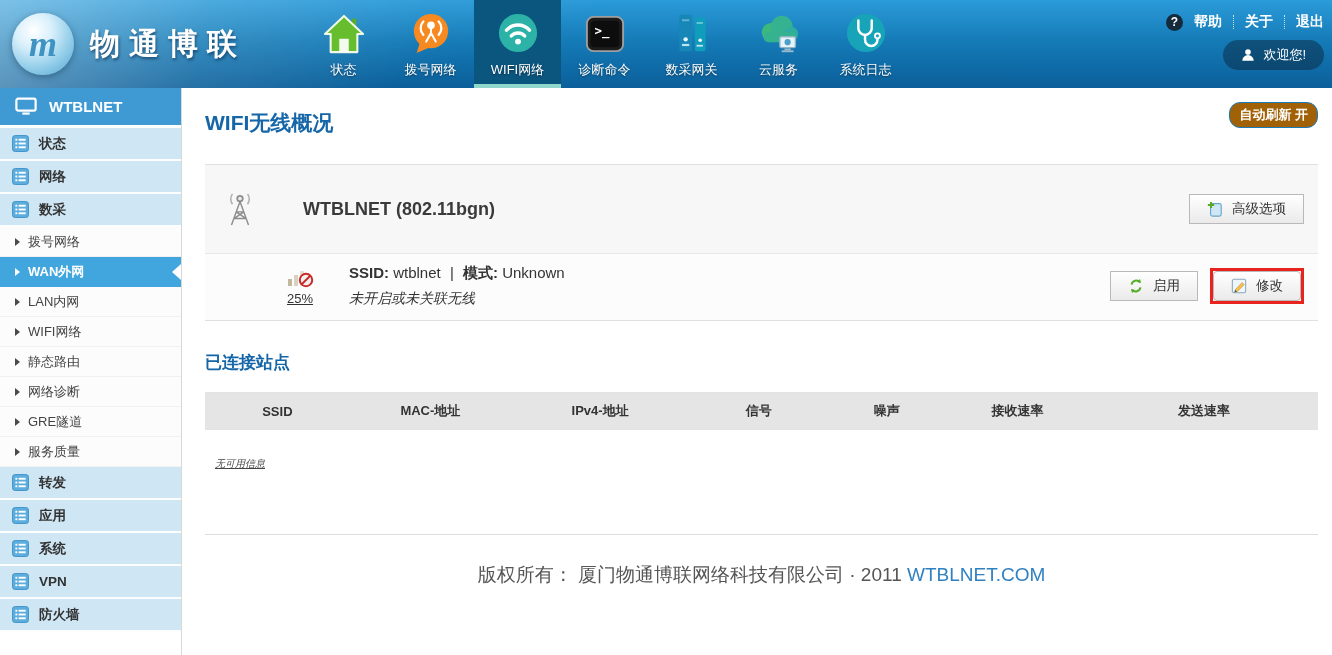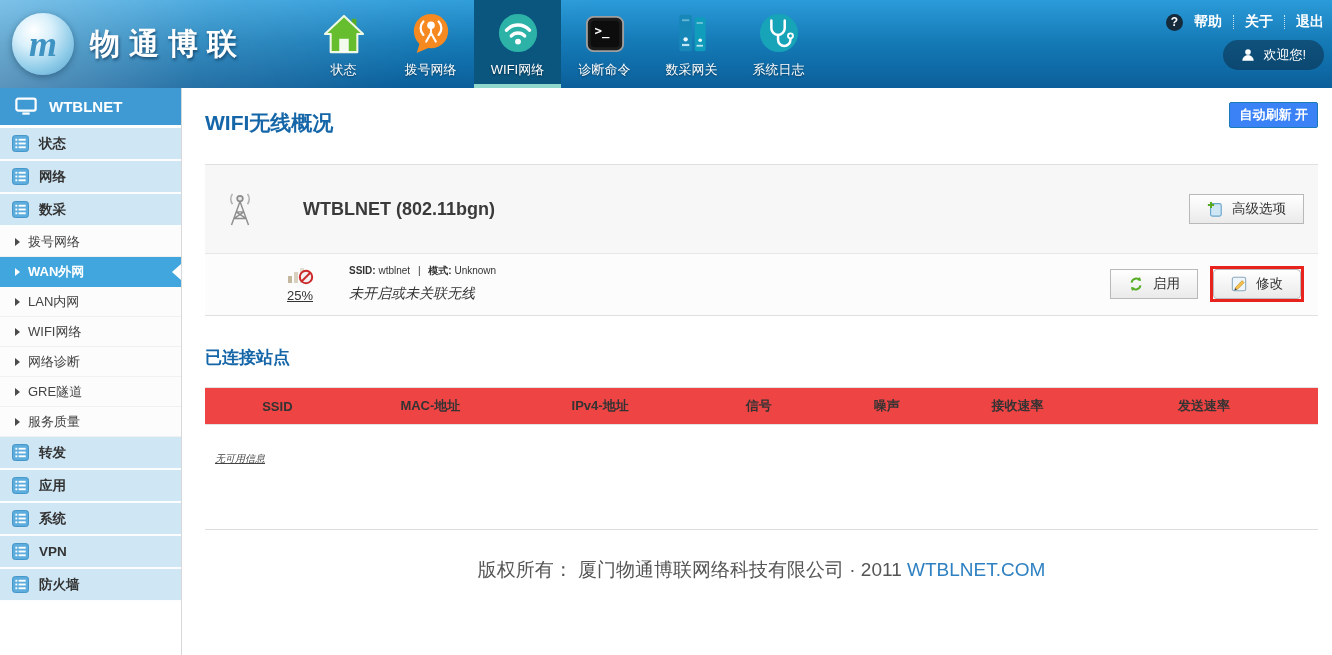--- a/index.html
+++ b/index.html
@@ -48,41 +48,41 @@
   .side-item.sub { height:30px; background:#fcfcfc; border-bottom:1px solid #f1f1f1; font-size:13px; color:#444; gap:8px; padding-left:15px; position:relative; }
   .tri { width:0; height:0; border-top:4px solid transparent; border-bottom:4px solid transparent; border-left:5px solid #4a4a4a; }
   .side-item.sub.active { background:#42a6de; color:#fff; font-weight:bold; border-bottom-color:#42a6de; }
   .side-item.sub.active .tri { border-left-color:#fff; }
   .side-item.sub.active::after { content:""; position:absolute; right:0; top:50%; transform:translateY(-50%); width:0; height:0; border-top:8px solid transparent; border-bottom:8px solid transparent; border-right:9px solid #fff; }
 
   
   .content { margin-left:183px; height:567px; padding:14px 14px 0 22px; position:relative; }
   .title-row { display:flex; justify-content:space-between; align-items:flex-start; }
   .page-title { margin:7px 0 0; font-size:21px; color:#1566a8; font-weight:bold; }
-  .auto-refresh { background:#3b82f6; color:#fff; font-size:13px; font-weight:bold; border:1px solid #1b7ab8; border-radius:2px; padding:3px 9px; cursor:pointer; font-family:inherit; }
+  .auto-refresh { background:#a16207; color:#fff; font-size:13px; font-weight:bold; border:1px solid #1b7ab8; border-radius:11px; padding:3px 9px; cursor:pointer; font-family:inherit; }
 
   .wifi-card { margin-top:27px; border-top:1px solid #e0e0e0; }
   .band1 { background:#f7f7f7; border-bottom:1px solid #e7e7e7; padding:26px 14px 26px 18px; display:flex; align-items:center; gap:46px; }
   .dev-title { margin:0; font-size:18px; font-weight:bold; color:#3a3a3a; }
   .band1 .right { margin-left:auto; }
   .band2 { background:#fcfcfc; border-bottom:1px solid #e0e0e0; padding:10px 14px 12px 0; display:flex; align-items:center; }
   .sig { margin-left:74px; width:42px; text-align:center; font-size:13px; color:#333; display:flex; flex-direction:column; align-items:center; gap:2px;text-decoration:underline; }
   .ssid-text { margin-left:28px; }
-  .ssid-line { font-size:10px; color:#333; }
+  .ssid-line { font-size:15px; color:#333; }
   .ssid-line b { font-weight:bold; }
   .ssid-line .pipe { margin:0 5px; }
   .status-line { font-size:14px; color:#333; font-style:italic; margin-top:7px; }
   .btns { margin-left:auto; display:flex; align-items:center; gap:12px; }
   .gray-btn { display:inline-flex; align-items:center; gap:9px; background:linear-gradient(#ffffff, #eaeaea); border:1px solid #b9b9b9; border-radius:0; padding:5px 17px; font-size:13.5px; color:#333; cursor:pointer; font-family:inherit; white-space:nowrap; }
   .red-box { display:inline-block; border:3px solid #e8231d; line-height:0; }
   .red-box .gray-btn { border-radius:4px; }
 
   .sec-title { color:#1566a8; font-size:17px; font-weight:bold; margin:30px 0 18px; }
   .stations-table { width:100%; border-collapse:collapse; }
-  .stations-table thead tr { background:#ef4444; }
+  .stations-table thead tr { background:#e5e5e5; }
   .stations-table th { font-size:13px; color:#333; font-weight:bold; text-align:center; padding:9px 4px; border-top:1px solid #e3e3e3; border-bottom:1px solid #e3e3e3; }
   .empty { font-style:italic; font-size:10px; color:#444; margin:27px 0 0 10px;text-decoration:underline; }
 
   .footer-rule { border:none; border-top:1px solid #ddd; margin:63px 0 0; }
   .pg-footer { text-align:center; font-size:19px; color:#555; margin-top:27px; }
   .pg-footer a { color:#2f81c2; text-decoration:none; cursor:pointer; }
 </style>
 </head>
 <body>
 
@@ -149,20 +149,35 @@
             <rect x="11" y="35" width="8" height="2.4" fill="#bfe4f2"></rect>
             <rect x="27" y="36" width="7" height="2" fill="#bfe4f2"></rect>
             <rect x="11" y="8" width="8" height="2" fill="#66b6d6"></rect>
             <rect x="27" y="11" width="7" height="2" fill="#6fc4d8"></rect>
           </svg>
         </span>
         <span class="nav-label">数采网关</span>
       </div>
       <div class="nav-item">
         <span class="nav-icon">
+          <svg width="46" height="40" viewBox="0 0 50 44">
+            <circle cx="16" cy="20" r="10" fill="#3cb87d"></circle>
+            <circle cx="28" cy="14" r="12" fill="#35b390"></circle>
+            <circle cx="38" cy="22" r="8" fill="#2fae9e"></circle>
+            <rect x="8" y="20" width="36" height="11" rx="5.5" fill="#35b390"></rect>
+            <rect x="26" y="25" width="17" height="12" rx="1.5" fill="#e8f3f9" stroke="#8fb6c8" stroke-width="1.5"></rect>
+            <circle cx="34.5" cy="31" r="3.4" fill="#4aa0c8"></circle>
+            <rect x="31" y="38" width="7" height="2" fill="#9dbccb"></rect>
+            <rect x="28" y="40" width="13" height="2" fill="#9dbccb"></rect>
+          </svg>
+        </span>
+        <span class="nav-label">云服务</span>
+      </div>
+      <div class="nav-item">
+        <span class="nav-icon">
           <svg width="42" height="42" viewBox="0 0 44 44">
             <circle cx="22" cy="22" r="20" fill="#17a3b8"></circle>
             <path d="M14 9 v8 a7 7 0 0 0 14 0 v-8" stroke="#fff" stroke-width="2.6" fill="none" stroke-linecap="round"></path>
             <path d="M21 24 v5 a6.5 6.5 0 0 0 13 0 v-2" stroke="#fff" stroke-width="2.6" fill="none" stroke-linecap="round"></path>
             <circle cx="34" cy="25" r="3.6" fill="#fff"></circle>
             <circle cx="34" cy="25" r="1.6" fill="#17a3b8"></circle>
           </svg>
         </span>
         <span class="nav-label">系统日志</span>
       </div>
@@ -246,20 +261,24 @@
         <span class="tri"></span>
         <span>WAN外网</span>
       </li>
       <li class="side-item sub">
         <span class="tri"></span>
         <span>LAN内网</span>
       </li>
       <li class="side-item sub">
         <span class="tri"></span>
         <span>WIFI网络</span>
+      </li>
+      <li class="side-item sub">
+        <span class="tri"></span>
+        <span>静态路由</span>
       </li>
       <li class="side-item sub">
         <span class="tri"></span>
         <span>网络诊断</span>
       </li>
       <li class="side-item sub">
         <span class="tri"></span>
         <span>GRE隧道</span>
       </li>
       <li class="side-item sub">

